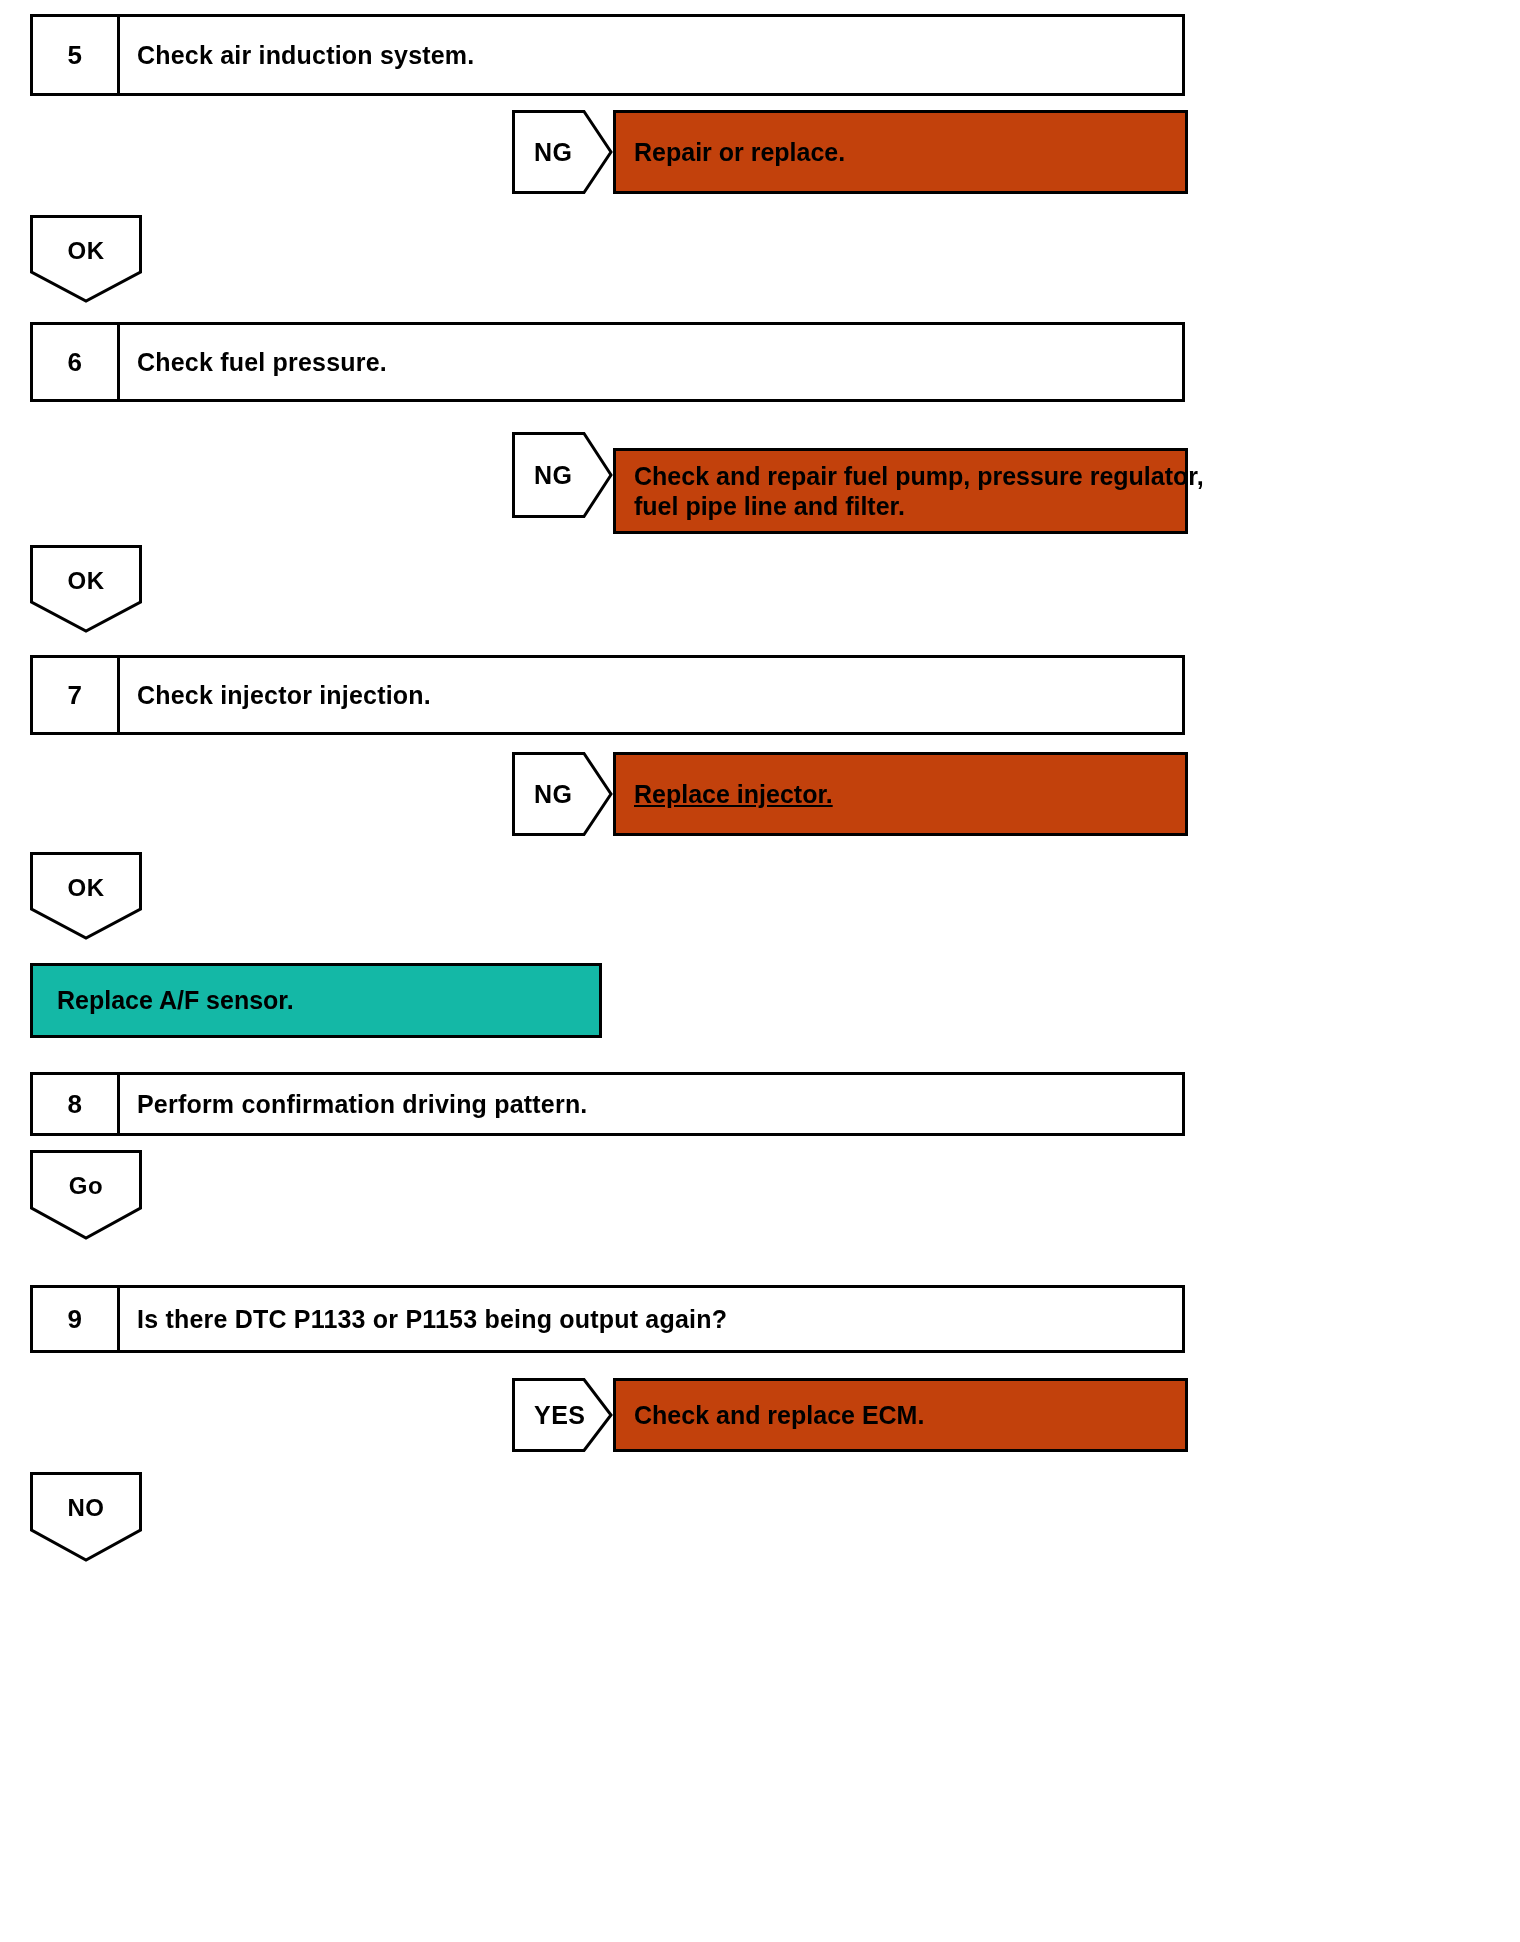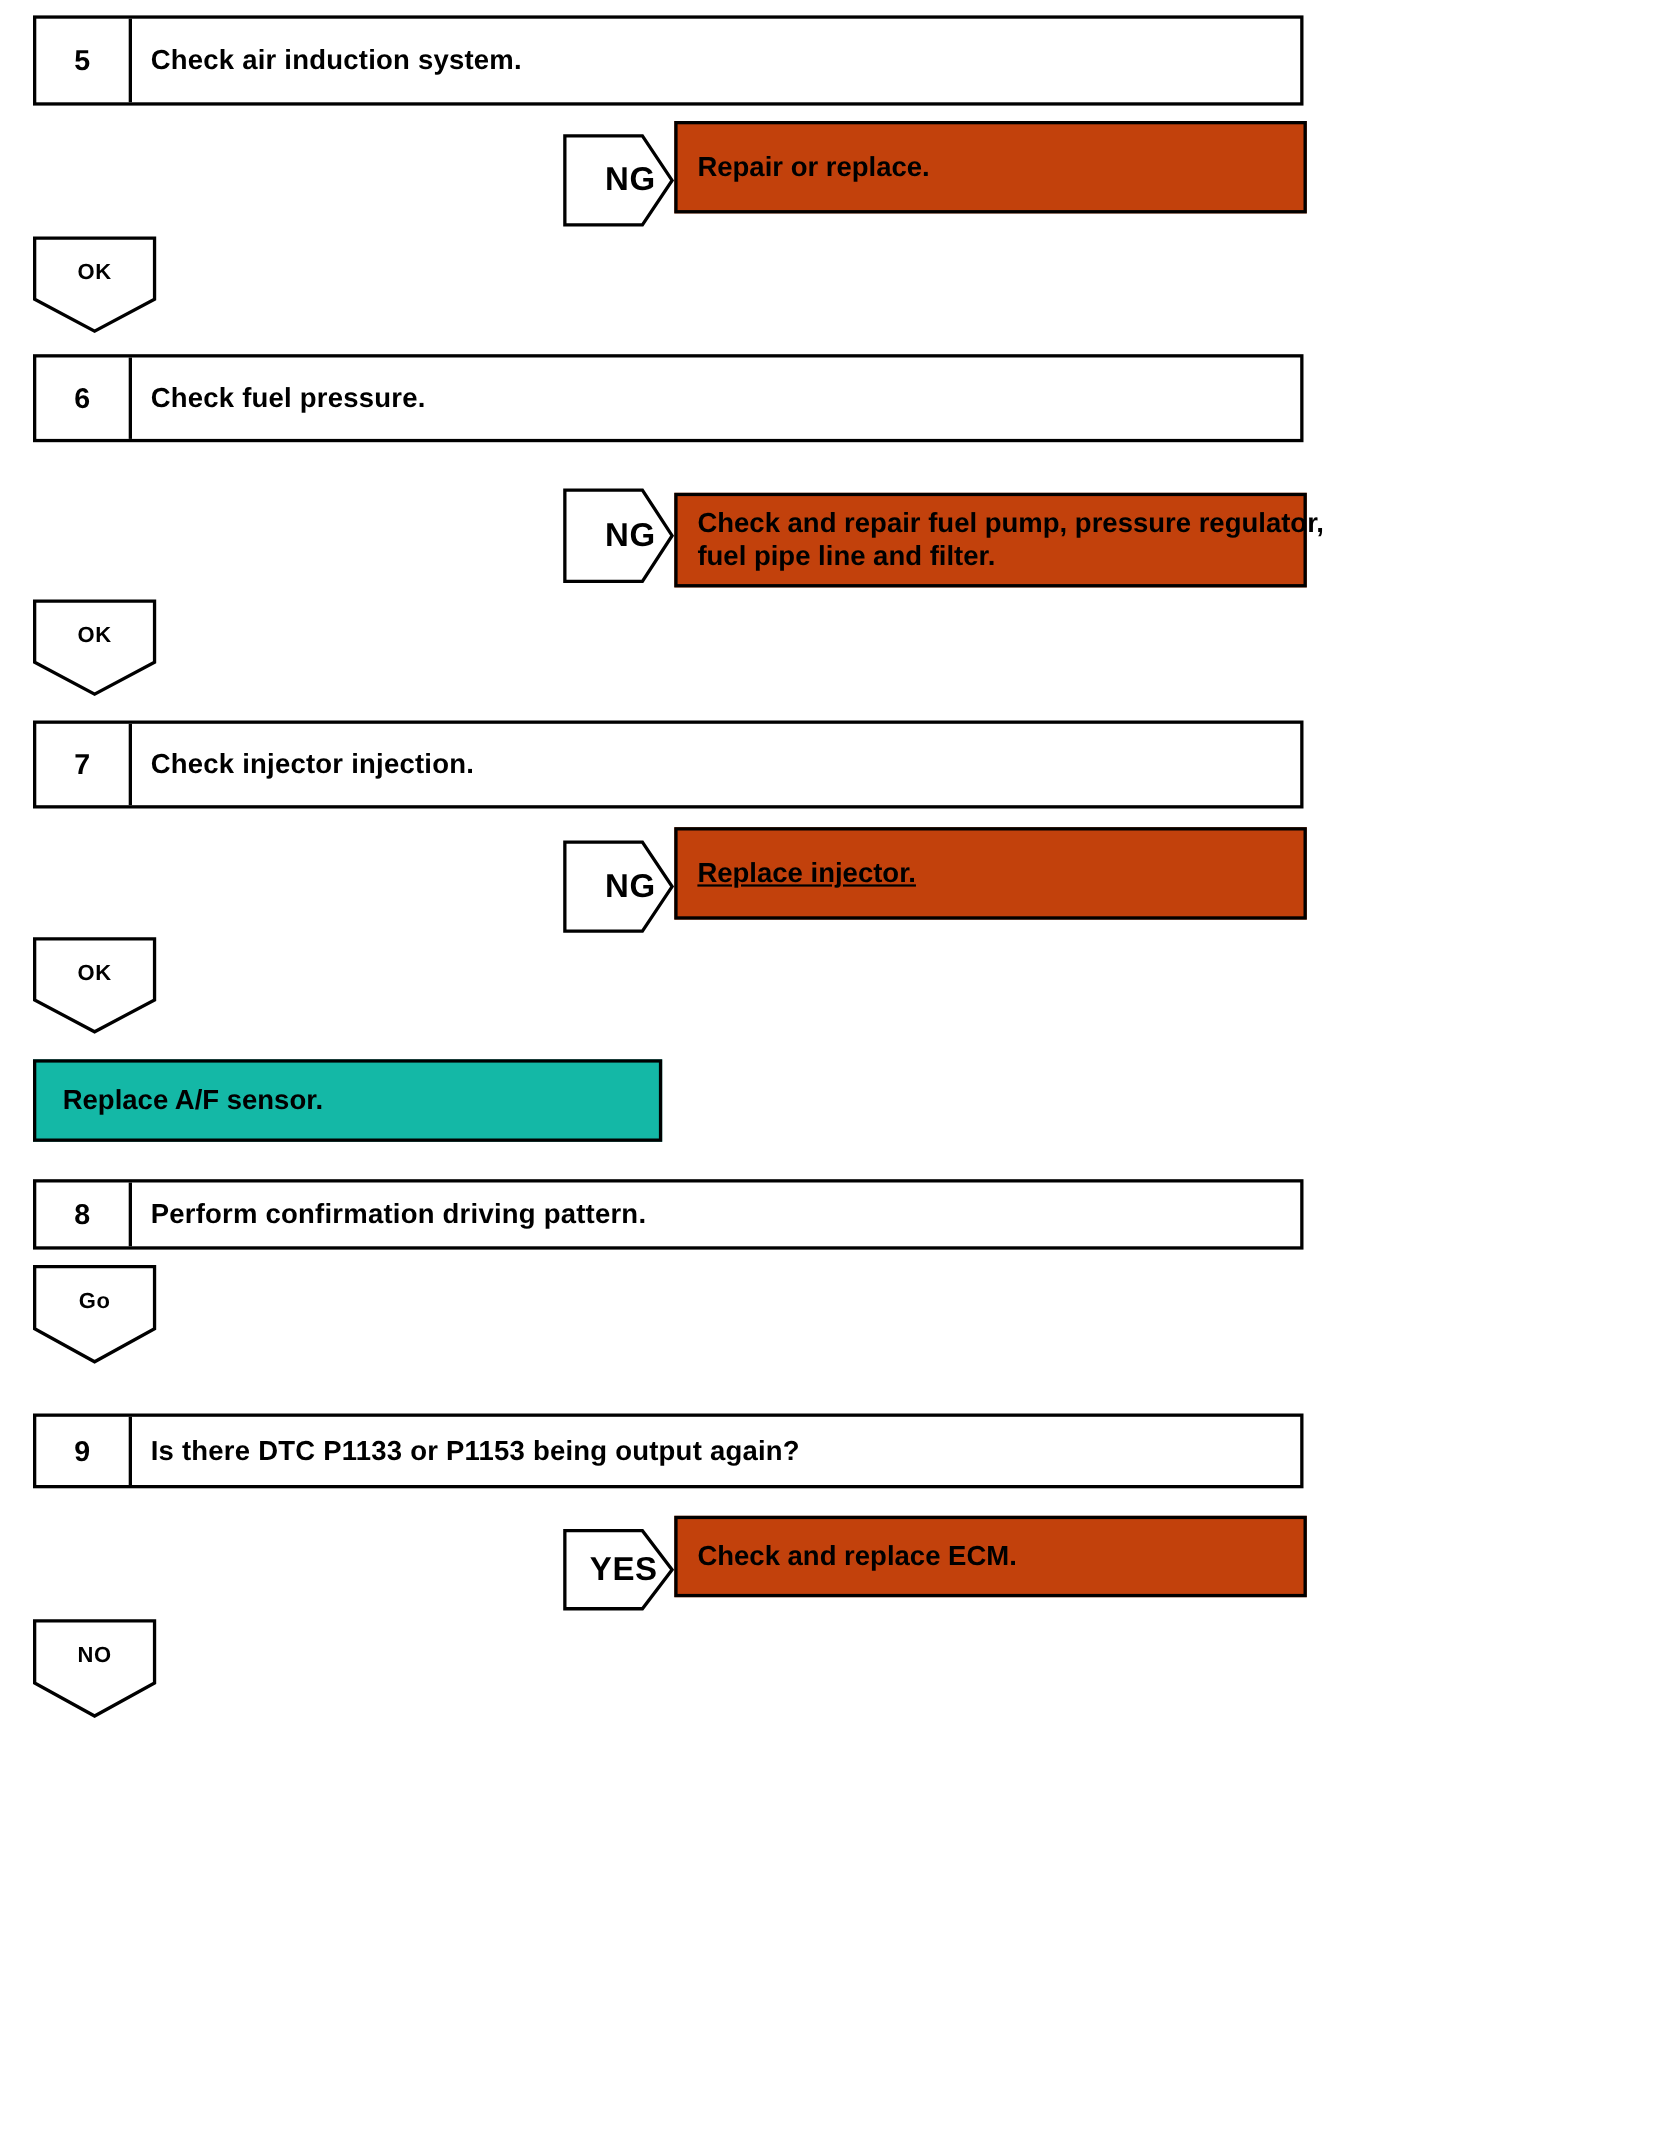--- a/index.html
+++ b/index.html
@@ -64,27 +64,27 @@
     font-weight: bold;
   }
 
   
   .branch {
     position: absolute;
   }
   .branch-label {
     position: absolute;
     left: 0;
-    top: 12px;
-    box-sizing: border-box;
-    display: flex;
-    align-items: center;
-    justify-content: center;
+    top: 0;
+    box-sizing: border-box;
+    display: flex;
+    align-items: center;
+    justify-content: flex-start;
     padding-left: 22px;
-    font-size: 30px;
+    font-size: 25px;
     font-weight: bold;
     letter-spacing: 0.5px;
   }
   .branch-label svg {
     position: absolute;
     left: 0;
     top: 0;
     overflow: visible;
   }
   .branch-label span {
@@ -119,21 +119,21 @@
   }
   .chev-label {
     position: absolute;
     left: 0;
     top: 0;
     width: 100%;
     display: flex;
     align-items: flex-start;
     justify-content: center;
     padding-top: 22px;
-    font-size: 20px;
+    font-size: 24px;
     font-weight: bold;
     letter-spacing: 0.5px;
     pointer-events: none;
   }
 </style>
 </head>
 <body>
 
 <div id="canvas">
 

